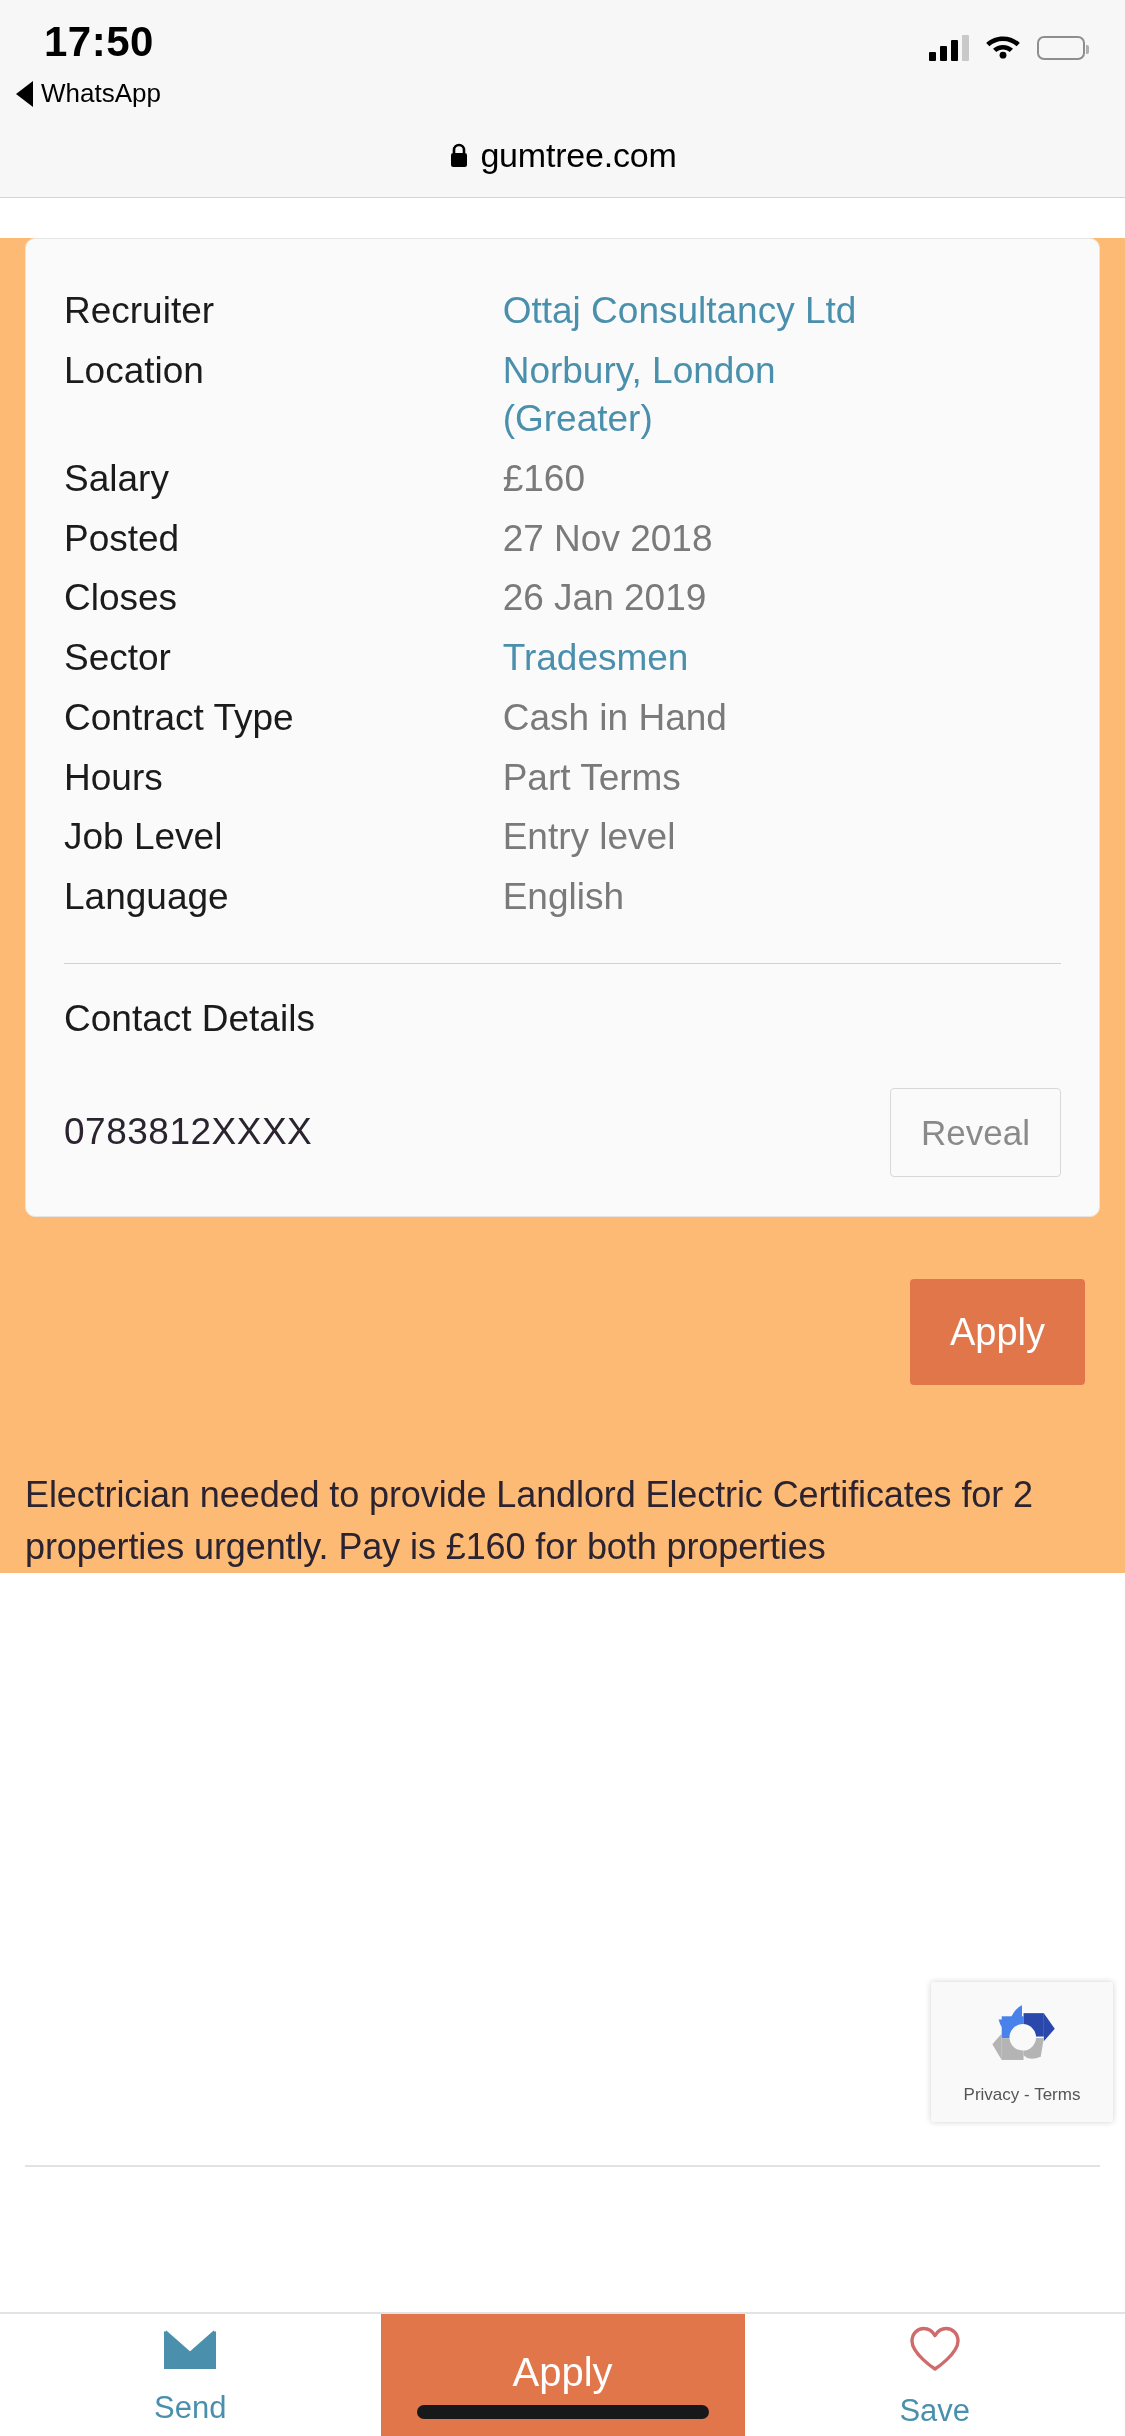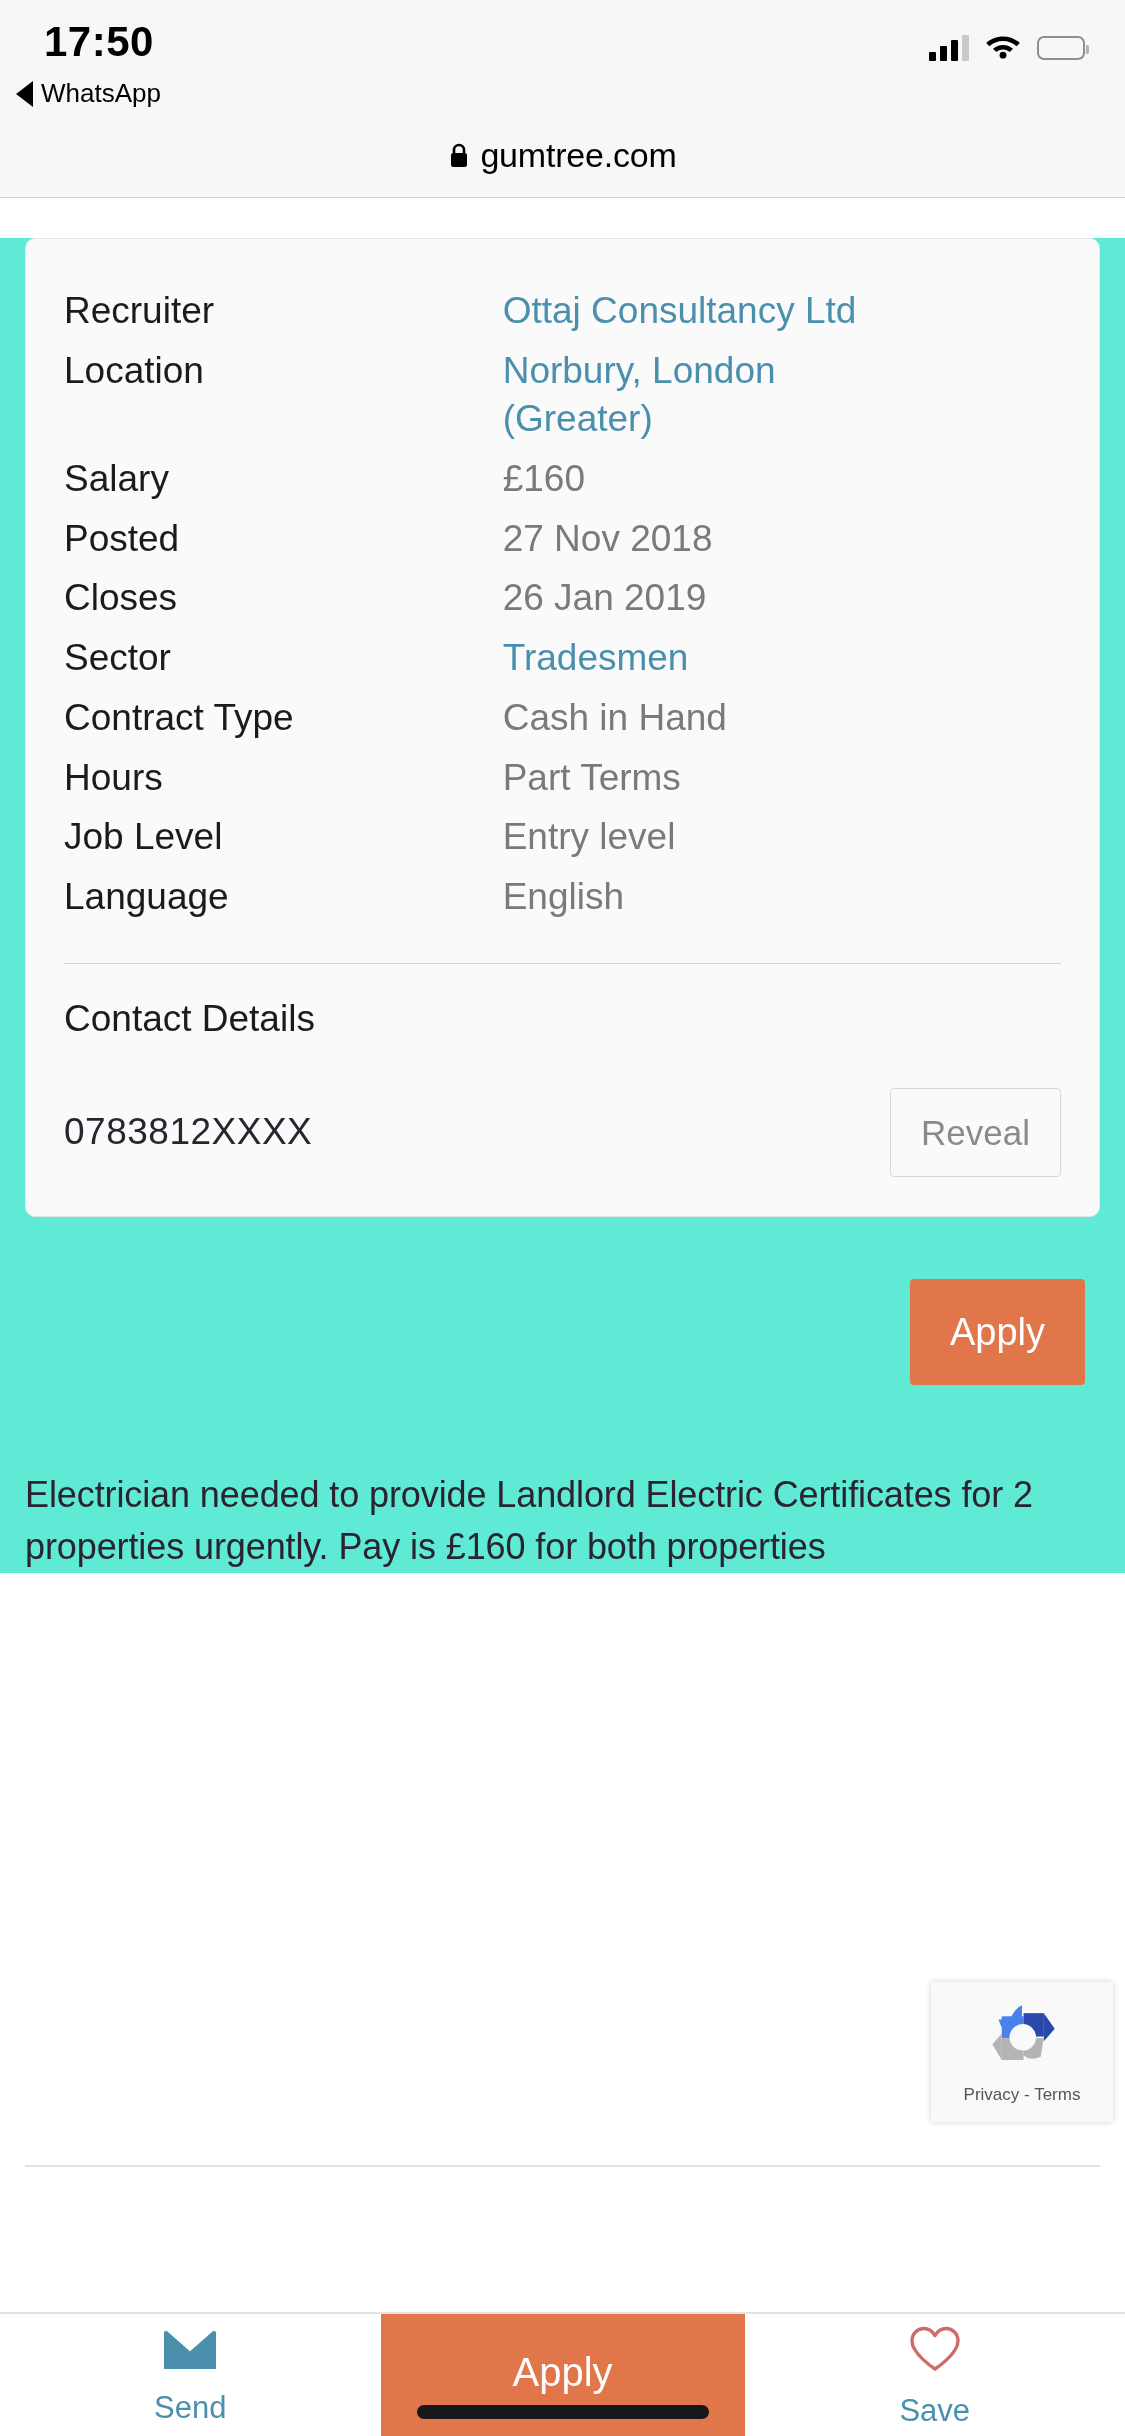--- a/index.html
+++ b/index.html
@@ -84,21 +84,21 @@
     padding-top: 4px;
   }
   .lock-icon { margin-top: 6px; }
   .url-text {
     font-size: 34px;
     color: #000;
     letter-spacing: -0.2px;
   }
 
   
-  .page { padding: 0; background: #5eead4; }
+  .page { padding: 0; background: #fdba74; }
 
   .detail-card {
     margin: 40px 25px 0 25px;
     background: #fafafa;
     border: 1.5px solid #e6e6e6;
     border-radius: 10px;
     padding: 52px 38px 34px 38px;
   }
 
   .detail-table { width: 100%; border-collapse: collapse; }

